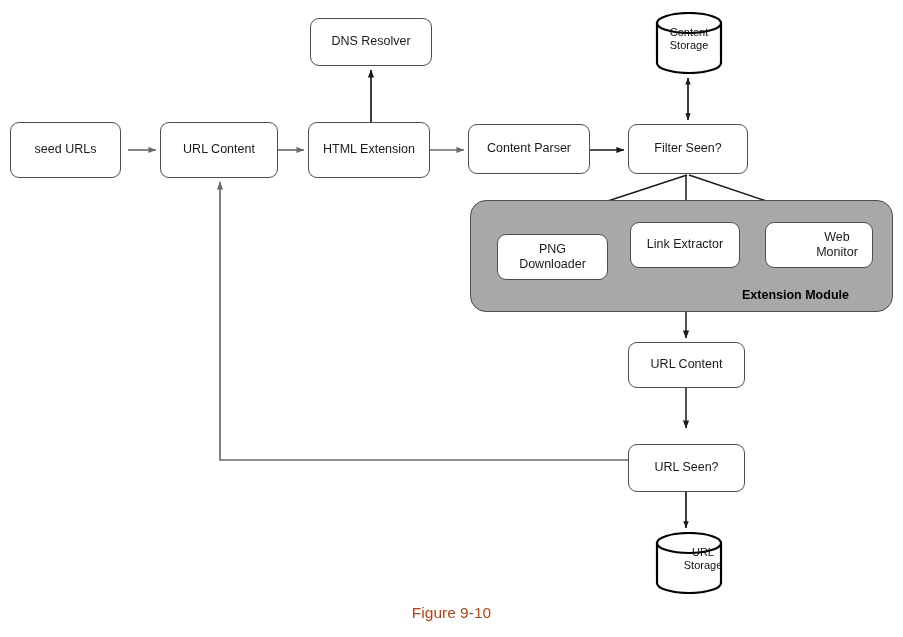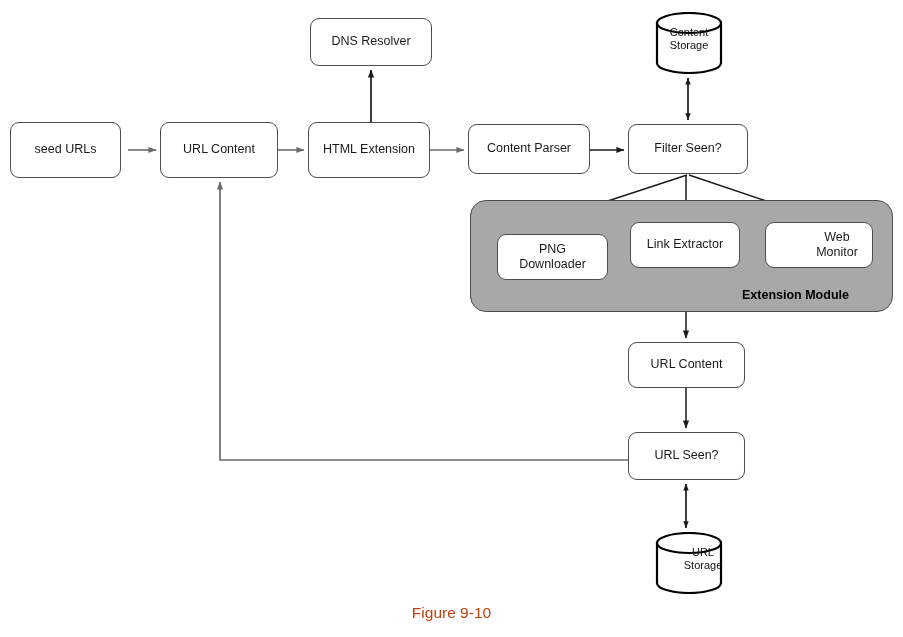--- a/index.html
+++ b/index.html
@@ -172,21 +172,21 @@
 
   <div class="node" style="left:497px; top:222px; width:111px; height:46px; white-space:pre-line;margin-top:12px;">PNG
 Downloader</div>
 
   <div class="node" style="left:630px; top:222px; width:110px; height:46px;">Link Extractor</div>
 
   <div class="node" style="left:765px; top:222px; width:108px; height:46px;padding-left:36px;">Web Monitor</div>
 
   <div class="node" style="left:628px; top:342px; width:117px; height:46px;">URL Content</div>
 
-  <div class="node" style="left:628px; top:432px; width:117px; height:48px;">URL Seen?</div>
+  <div class="node" style="left:628px; top:444px; width:117px; height:48px;">URL Seen?</div>
 
   <div class="cylinder" style="left:655px; top:12px; width:68px; height:62px;">
     <svg width="68" height="62" viewBox="0 0 68 62">
       <path d="M2,11 L2,51 A32,10 0 0 0 66,51 L66,11 Z" fill="#ffffff" stroke="#000000" stroke-width="2.2"></path>
       <ellipse cx="34" cy="11" rx="32" ry="10" fill="#ffffff" stroke="#000000" stroke-width="2.2"></ellipse>
     </svg>
   </div>
   <div class="cyl-text" style="left:655px; top:26px; width:68px; white-space:pre-line;">Content
 Storage</div>
 

